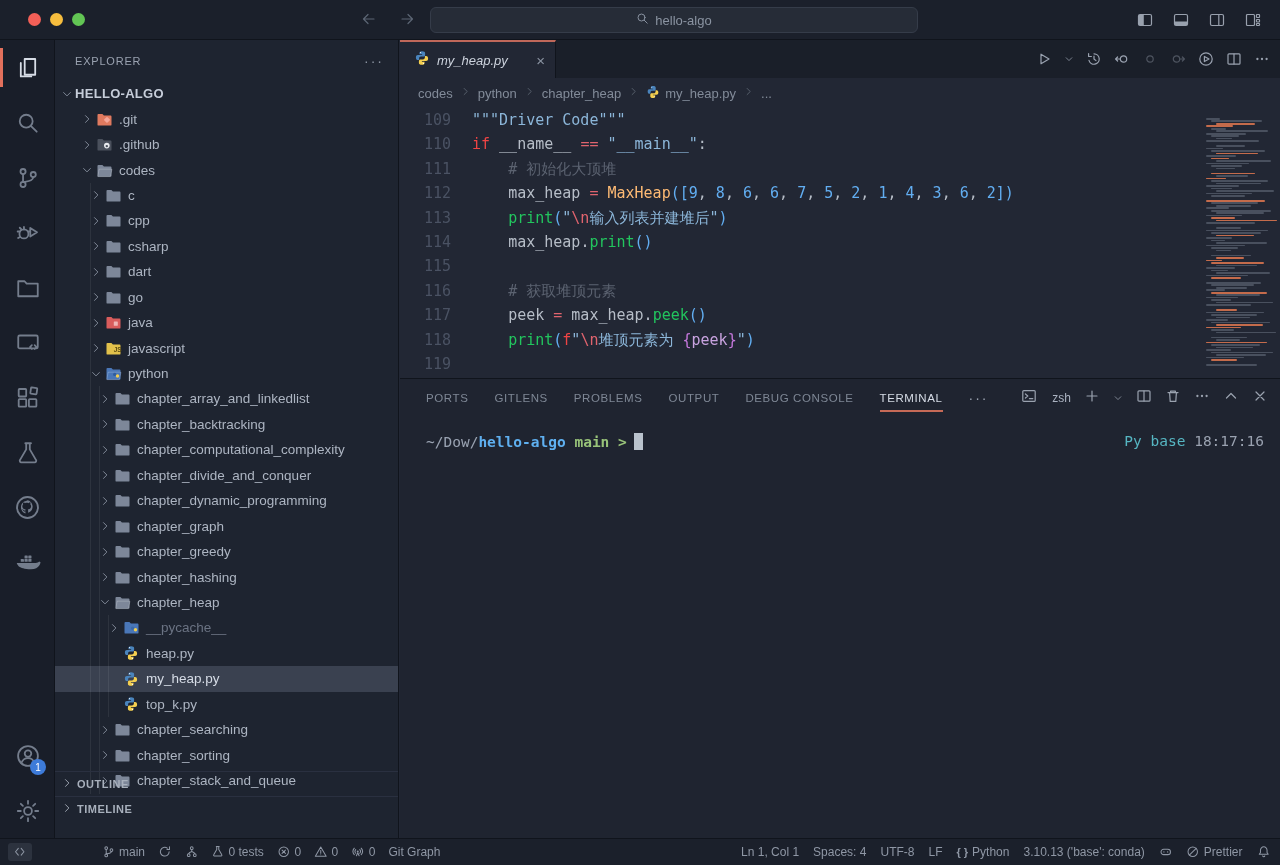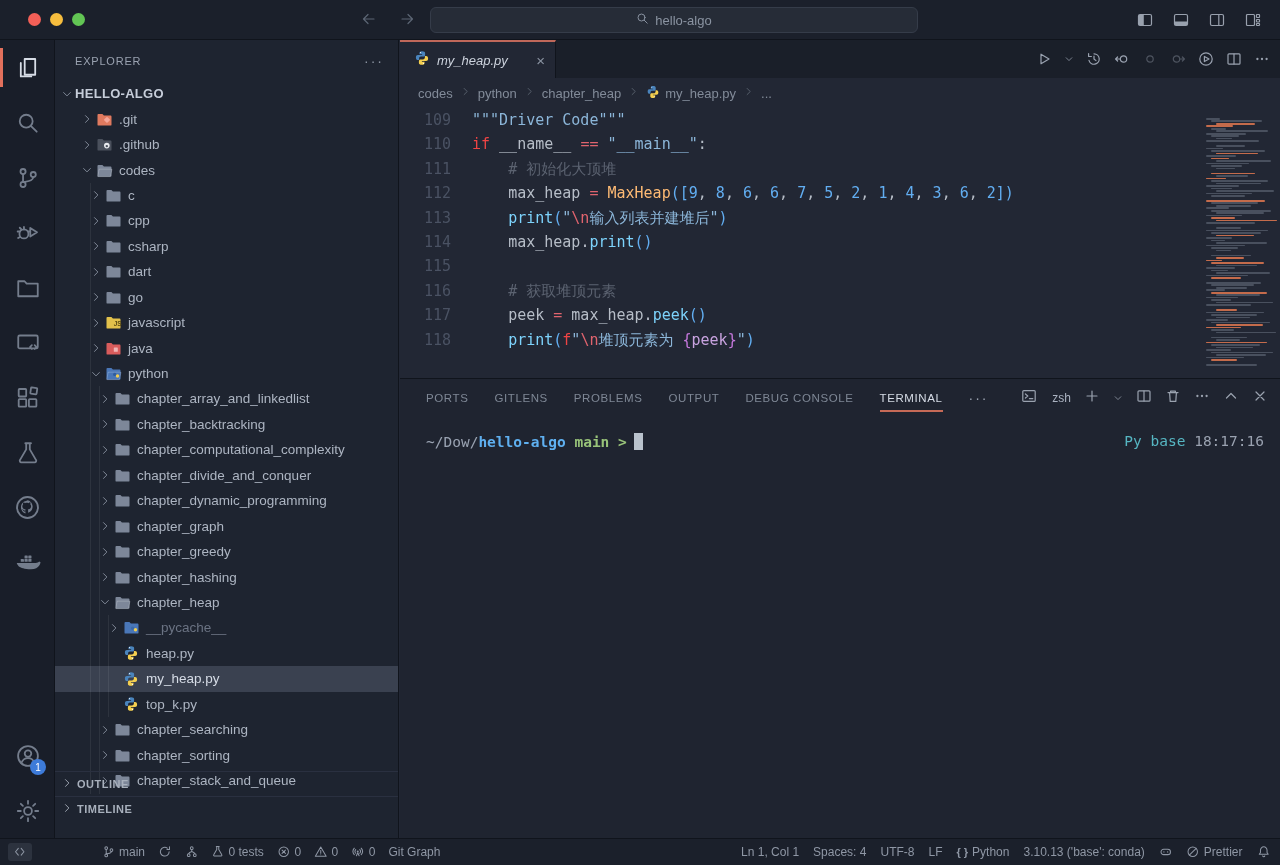--- a/index.html
+++ b/index.html
@@ -64,21 +64,21 @@
   .breadcrumbs { height:30px; display:flex; align-items:center; gap:7px; padding-left:18px;
                  font-size:13px; color:#828b99; }
   .breadcrumbs .sep { color:#5f6875; font-size:12px; }
   .breadcrumbs .bi { display:flex; align-items:center; gap:5px; }
 
   
   .codearea { position:relative; height:270px; overflow:hidden; font-family:"DejaVu Sans Mono", monospace; font-size:15px; }
   .cl { display:flex; height:24.4px; line-height:24.4px; white-space:pre; }
   .cl .ln { width:51px; flex:0 0 51px; text-align:right; color:#4a5263; padding-right:0; }
   .cl .ct { padding-left:21px; }
-  .s  { color:#8cb6d9; } .k { color:#ef4444; } .o { color:#e0646e; } .f { color:#7dd3fc; }
+  .s  { color:#8cb6d9; } .k { color:#ef4444; } .o { color:#e0646e; } .f { color:#22c55e; }
   .c  { color:#fdba74; } .n { color:#62aef2; } .p { color:#b6bdc7; } .v { color:#b6bdc7; }
   .m  { color:#5b6270; } .e { color:#e0646e; } .b { color:#62aef2; } .br { color:#c678dd; } .bv { color:#c9a3e0; }
   .minimap { position:absolute; right:0; top:0; width:84px; height:270px; background:#222734; padding:10px 6px 0 10px; }
   .mmline { height:1.6px; margin-bottom:0.9px; background:rgba(175,185,205,.28); border-radius:1px; }
   .mmline.hl { background:rgba(224,120,80,.85); }
 
   
   .panel { position:absolute; left:0; top:338px; width:880px; height:460px; background:#1f2430; border-top:1px solid #10141c; }
   .panel-head { position:relative; height:38px; display:flex; align-items:center; padding-left:26px; gap:26px; }
   .ptab { font-size:11.5px; letter-spacing:.6px; color:#7e8795; height:38px; display:flex; align-items:center; position:relative; }
@@ -374,39 +374,39 @@
           <span class="lbl">go</span>
         </div>
         <div class="trow" style="padding-left: 33px;">
           <span class="twisty">
             <svg width="12" height="12" viewBox="0 0 16 16" fill="none" stroke="currentColor" stroke-width="1.2" stroke-linecap="round" stroke-linejoin="round">
               <polyline points="6,3.5 10.5,8 6,12.5"></polyline>
             </svg>
           </span>
           <span class="ficon">
             <svg width="17" height="15" viewBox="0 0 16 15">
+              <path d="M1 2.8c0-.5.4-.9.9-.9h4l1.5 1.6h6.7c.5 0 .9.4.9.9v8.3c0 .5-.4.9-.9.9H1.9c-.5 0-.9-.4-.9-.9z" fill="#d95c5c"></path>
+              <rect x="8.3" y="6.4" width="4" height="4.4" rx=".6" fill="#f0b5b5"></rect>
+            </svg>
+          </span>
+          <span class="lbl">java</span>
+        </div>
+        <div class="trow" style="padding-left: 33px;">
+          <span class="twisty">
+            <svg width="12" height="12" viewBox="0 0 16 16" fill="none" stroke="currentColor" stroke-width="1.2" stroke-linecap="round" stroke-linejoin="round">
+              <polyline points="6,3.5 10.5,8 6,12.5"></polyline>
+            </svg>
+          </span>
+          <span class="ficon">
+            <svg width="17" height="15" viewBox="0 0 16 15">
               <path d="M1 2.8c0-.5.4-.9.9-.9h4l1.5 1.6h6.7c.5 0 .9.4.9.9v8.3c0 .5-.4.9-.9.9H1.9c-.5 0-.9-.4-.9-.9z" fill="#e2c14b"></path>
               <text x="8.2" y="11.4" font-size="6.5" font-family="Liberation Sans, sans-serif" font-weight="bold" fill="#5d4d12">JS</text>
             </svg>
           </span>
           <span class="lbl">javascript</span>
-        </div>
-        <div class="trow" style="padding-left: 33px;">
-          <span class="twisty">
-            <svg width="12" height="12" viewBox="0 0 16 16" fill="none" stroke="currentColor" stroke-width="1.2" stroke-linecap="round" stroke-linejoin="round">
-              <polyline points="6,3.5 10.5,8 6,12.5"></polyline>
-            </svg>
-          </span>
-          <span class="ficon">
-            <svg width="17" height="15" viewBox="0 0 16 15">
-              <path d="M1 2.8c0-.5.4-.9.9-.9h4l1.5 1.6h6.7c.5 0 .9.4.9.9v8.3c0 .5-.4.9-.9.9H1.9c-.5 0-.9-.4-.9-.9z" fill="#d95c5c"></path>
-              <rect x="8.3" y="6.4" width="4" height="4.4" rx=".6" fill="#f0b5b5"></rect>
-            </svg>
-          </span>
-          <span class="lbl">java</span>
         </div>
         <div class="trow" style="padding-left: 33px;">
           <span class="twisty">
             <svg width="12" height="12" viewBox="0 0 16 16" fill="none" stroke="currentColor" stroke-width="1.2" stroke-linecap="round" stroke-linejoin="round">
               <polyline points="3.5,6 8,10.5 12.5,6"></polyline>
             </svg>
           </span>
           <span class="ficon">
             <svg width="17" height="15" viewBox="0 0 16 15">
               <path d="M1 2.8c0-.5.4-.9.9-.9h4l1.5 1.6h6.7c.5 0 .9.4.9.9v8.3c0 .5-.4.9-.9.9H1.9c-.5 0-.9-.4-.9-.9z" fill="#4a77b8"></path>
@@ -753,20 +753,21 @@
           <div class="cl"><span class="ln">109</span><span class="ct"><span class="s">"""Driver Code"""</span></span></div>
           <div class="cl"><span class="ln">110</span><span class="ct"><span class="k">if</span><span class="p"> </span><span class="v">__name__</span><span class="p"> </span><span class="o">==</span><span class="p"> </span><span class="s">"__main__"</span><span class="p">:</span></span></div>
           <div class="cl"><span class="ln">111</span><span class="ct"><span class="p">    </span><span class="m"># 初始化大顶堆</span></span></div>
           <div class="cl"><span class="ln">112</span><span class="ct"><span class="p">    </span><span class="v">max_heap</span><span class="p"> </span><span class="o">=</span><span class="p"> </span><span class="c">MaxHeap</span><span class="b">([</span><span class="n">9</span><span class="p">, </span><span class="n">8</span><span class="p">, </span><span class="n">6</span><span class="p">, </span><span class="n">6</span><span class="p">, </span><span class="n">7</span><span class="p">, </span><span class="n">5</span><span class="p">, </span><span class="n">2</span><span class="p">, </span><span class="n">1</span><span class="p">, </span><span class="n">4</span><span class="p">, </span><span class="n">3</span><span class="p">, </span><span class="n">6</span><span class="p">, </span><span class="n">2</span><span class="b">])</span></span></div>
           <div class="cl"><span class="ln">113</span><span class="ct"><span class="p">    </span><span class="f">print</span><span class="b">(</span><span class="s">"</span><span class="e">\n</span><span class="s">输入列表并建堆后"</span><span class="b">)</span></span></div>
           <div class="cl"><span class="ln">114</span><span class="ct"><span class="p">    </span><span class="v">max_heap</span><span class="p">.</span><span class="f">print</span><span class="b">()</span></span></div>
           <div class="cl"><span class="ln">115</span><span class="ct"></span></div>
           <div class="cl"><span class="ln">116</span><span class="ct"><span class="p">    </span><span class="m"># 获取堆顶元素</span></span></div>
           <div class="cl"><span class="ln">117</span><span class="ct"><span class="p">    </span><span class="v">peek</span><span class="p"> </span><span class="o">=</span><span class="p"> </span><span class="v">max_heap</span><span class="p">.</span><span class="f">peek</span><span class="b">()</span></span></div>
           <div class="cl"><span class="ln">118</span><span class="ct"><span class="p">    </span><span class="f">print</span><span class="b">(</span><span class="k">f</span><span class="s">"</span><span class="e">\n</span><span class="s">堆顶元素为 </span><span class="br">{</span><span class="bv">peek</span><span class="br">}</span><span class="s">"</span><span class="b">)</span></span></div>
+          <div class="cl"><span class="ln">119</span><span class="ct"></span></div>
         </div>
       <div class="minimap" id="minimap">
           <div class="mmline" style="width: 14px; margin-left: 0px;"></div>
           <div class="mmline" style="width: 51px; margin-left: 5px;"></div>
           <div class="mmline hl" style="width: 39px; margin-left: 10px;"></div>
           <div class="mmline hl" style="width: 27px; margin-left: 0px;"></div>
           <div class="mmline" style="width: 15px; margin-left: 5px;"></div>
           <div class="mmline" style="width: 52px; margin-left: 10px;"></div>
           <div class="mmline" style="width: 40px; margin-left: 0px;"></div>
           <div class="mmline" style="width: 28px; margin-left: 5px;"></div>

